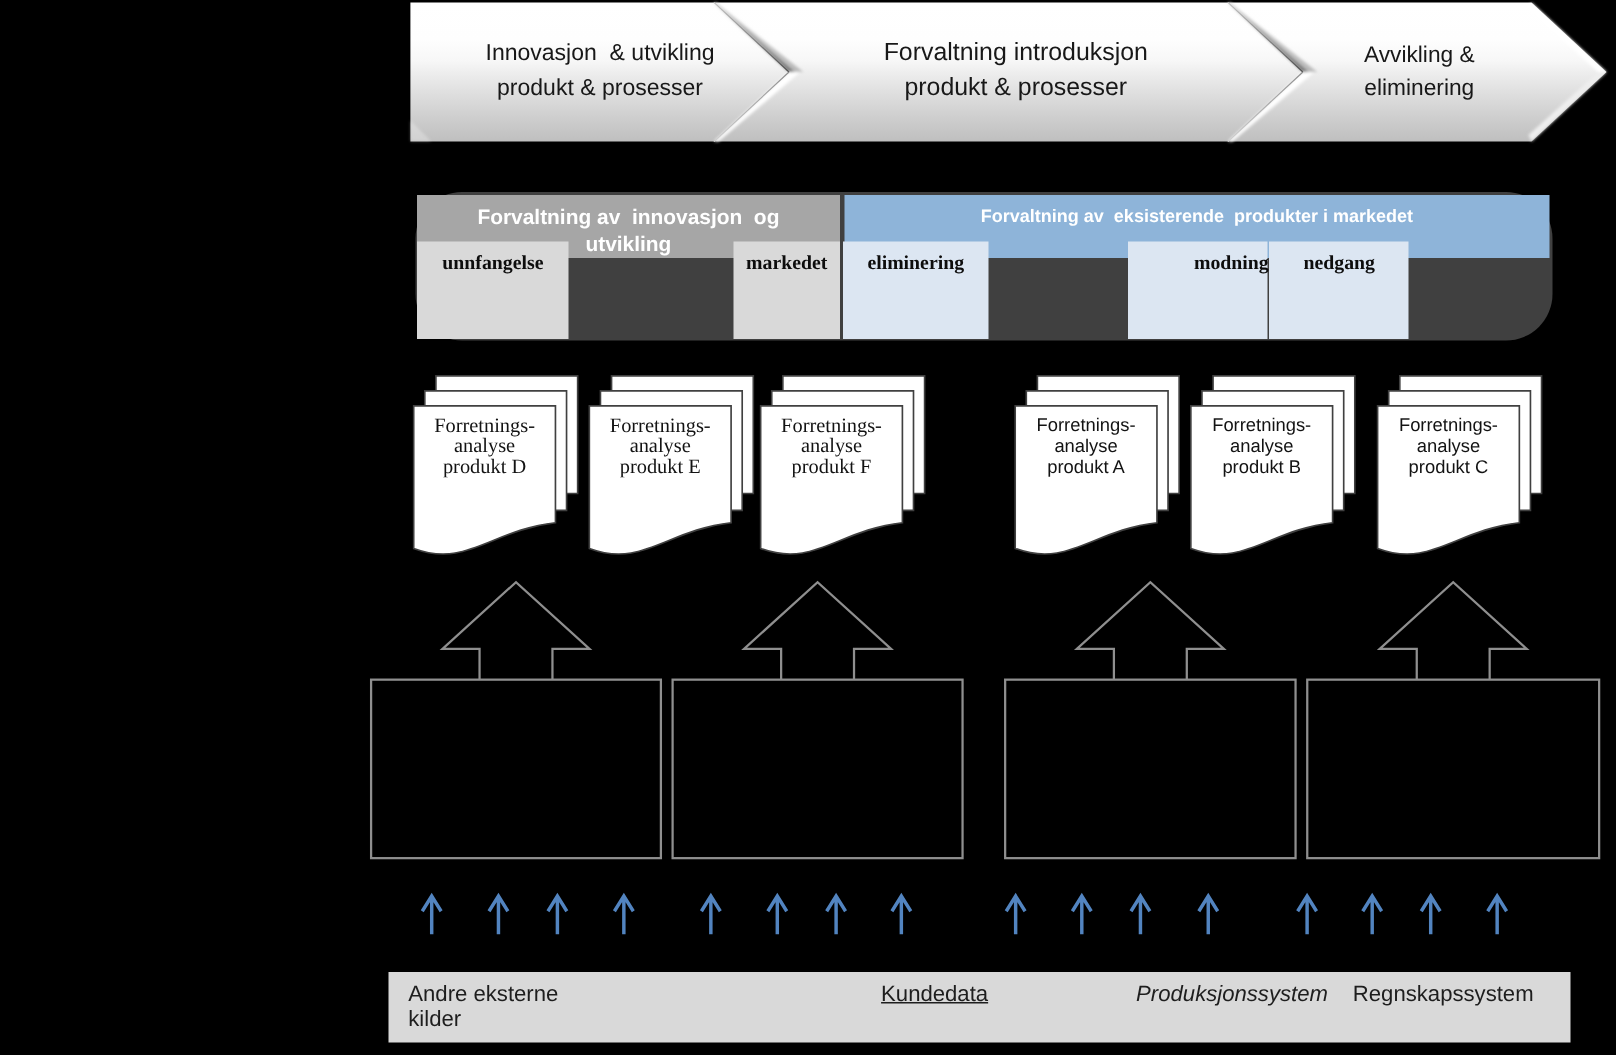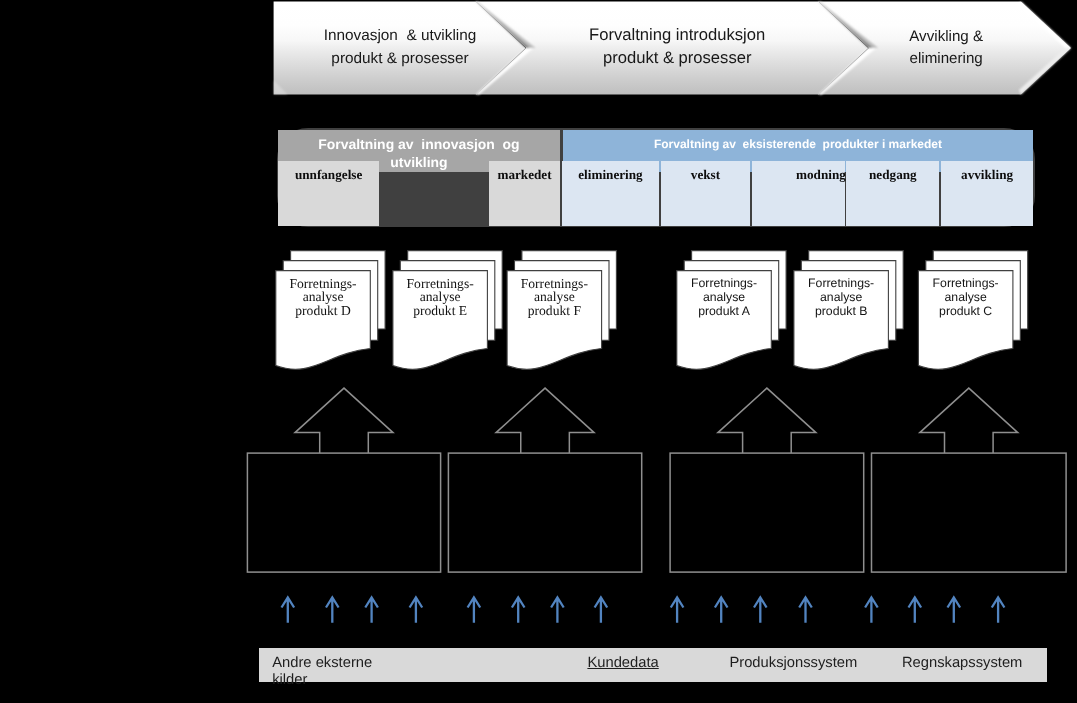--- a/index.html
+++ b/index.html
@@ -28,21 +28,21 @@
 
   
   .docgroup{position:absolute;width:112px;height:125px;}
   .doctext{position:absolute;left:0;width:94.5px;text-align:center;color:#131313;}
   .serifdoc .doctext{font-family:"Liberation Serif",serif;font-size:13.6px;
                      line-height:13.45px;top:6.3px;}
   .sansdoc .doctext{font-family:"Liberation Sans",sans-serif;font-size:12.25px;
                     line-height:14.15px;top:5.3px;}
 
   
-  #srcbar{left:259.4px;top:647.7px;width:787.4px;height:34px;background:#d9d9d9;}
+  #srcbar{left:259.4px;top:647.7px;width:787.4px;height:47px;background:#d9d9d9;}
   .srcitem{position:absolute;top:7.3px;font-size:14.75px;line-height:17.5px;color:#1e1e1e;
            font-family:"Liberation Sans",sans-serif;white-space:nowrap;}
 </style>
 </head>
 <body>
 
 <div class="stage">
 
   <svg class="abs" id="banner" viewBox="0 0 1077 100" width="1077" height="100">
     <defs>
@@ -151,31 +151,25 @@
     </div>
     <div class="lcstage" id="lcst0" style="left: 1.5px; width: 100.6px; background: rgb(217, 217, 217);">
       <div>unnfangelse</div>
     </div>
     <div class="lcstage" id="lcst2" style="left: 211.8px; width: 71.8px; background: rgb(217, 217, 217);">
       <div>markedet</div>
     </div>
     <div class="lcstage" id="lcst3" style="left: 285.2px; width: 97px; background: rgb(220, 230, 242);">
       <div>eliminering</div>
     </div>
-    <div class="lcstage" id="lcst4" style="left: 383.8px; width: 89.8px; background: rgb(220, 230, 242);">
-      <div>vekst</div>
-    </div>
     <div class="lcstage" id="lcst5" style="left: 475.2px; width: 92.8px; background: rgb(220, 230, 242); padding-left: 44px;">
       <div>modning</div>
     </div>
     <div class="lcstage" id="lcst6" style="left: 569.6px; width: 92.9px; background: rgb(220, 230, 242);">
       <div>nedgang</div>
-    </div>
-    <div class="lcstage" id="lcst7" style="left: 664.1px; width: 92.4px; background: rgb(220, 230, 242);">
-      <div>avvikling</div>
     </div>
   </div>
 
   <svg class="abs" id="docs" style="left:0;top:0" viewBox="0 0 1077 703" width="1077" height="703">
       <path d="M 290.6 250.60000000000002 L 385.1 250.60000000000002 L 385.1 329 L 290.6 329 Z" fill="#ffffff" stroke="#404040" stroke-width="1.1"></path>
       <path d="M 283.2 260.6 L 377.7 260.6 L 377.7 340.20000000000005 L 283.2 340.20000000000005 Z" fill="#ffffff" stroke="#404040" stroke-width="1.1"></path>
       <path d="M 275.8 270.6 L 370.3 270.6 L 370.3 348.5 C 327.76 353.1 311.38 378.8 275.8 365.6 Z" fill="#ffffff" stroke="#404040" stroke-width="1.1" stroke-linejoin="miter"></path>
       <path d="M 407.7 250.60000000000002 L 502.2 250.60000000000002 L 502.2 329 L 407.7 329 Z" fill="#ffffff" stroke="#404040" stroke-width="1.1"></path>
       <path d="M 400.29999999999995 260.6 L 494.79999999999995 260.6 L 494.79999999999995 340.20000000000005 L 400.29999999999995 340.20000000000005 Z" fill="#ffffff" stroke="#404040" stroke-width="1.1"></path>
       <path d="M 392.9 270.6 L 487.4 270.6 L 487.4 348.5 C 444.85999999999996 353.1 428.47999999999996 378.8 392.9 365.6 Z" fill="#ffffff" stroke="#404040" stroke-width="1.1" stroke-linejoin="miter"></path>
@@ -268,21 +262,21 @@
     </svg>
 
   <div class="abs" id="srcbar" style="background: rgb(217, 217, 217);">
     <div class="srcitem" id="src0" style="left: 12.8px;">
       <div>Andre eksterne</div>
       <div>kilder</div>
     </div>
     <div class="srcitem" id="src2" style="left: 328px; text-decoration: underline;">
       <div>Kundedata</div>
     </div>
-    <div class="srcitem" id="src3" style="left: 470px;">
+    <div class="srcitem" id="src3" style="left: 498px; font-style: italic;">
       <div>Produksjonssystem</div>
     </div>
     <div class="srcitem" id="src4" style="left: 642.5px;">
       <div>Regnskapssystem</div>
     </div>
   </div>
 
 </div>
 
 </body></html>

